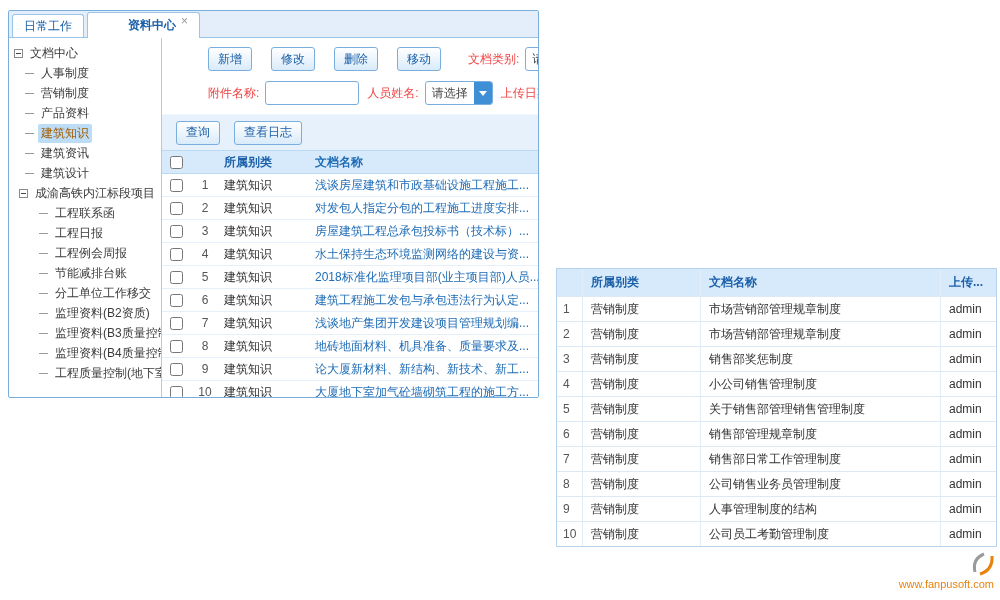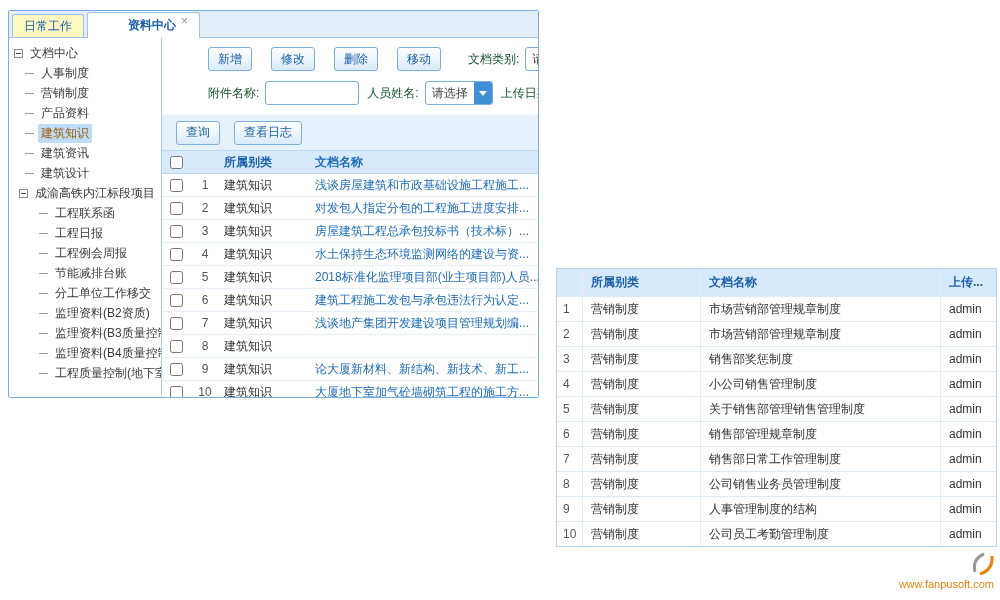--- a/index.html
+++ b/index.html
@@ -6,21 +6,21 @@
   html,body { width:1000px; height:600px; background:#fff; overflow:hidden; position:relative;
     font-family:"Liberation Sans","DejaVu Sans",sans-serif; font-size:12px; color:#333; }
 
   
   .window { position:absolute; left:8px; top:10px; width:531px; height:388px;
     border:1px solid #77aede; border-radius:2px; background:#fff; overflow:hidden; }
   .tabbar { height:27px; background:#e3eefa; border-bottom:1px solid #9cc4e8;
     display:flex; align-items:flex-end; padding-left:3px; }
   .tab { height:23px; padding:0 11px; display:flex; align-items:center; gap:5px;
     color:#1a5fa8; border:1px solid #9cc4e8; border-bottom:none; border-radius:3px 3px 0 0;
-    background:#fef9c3; margin-right:3px; cursor:pointer; white-space:nowrap; }
+    background:#ffffff; margin-right:3px; cursor:pointer; white-space:nowrap; }
   .tab.active { background:#fff; font-weight:bold; height:26px; margin-bottom:-1px;padding-left:40px; }
   .tab .close { color:#999; font-size:12px; line-height:1; align-self:flex-start; margin-top:2px; font-weight:normal; }
   .window-body { display:flex; height:360px; }
 
   
   .sidebar { width:153px; flex-shrink:0; border-right:1px solid #aacdec; padding-top:5px; overflow:hidden; }
   .tree-row { display:flex; align-items:center; height:20px; white-space:nowrap; cursor:pointer; color:#3a3a3a; overflow:hidden; }
   .tree-root-row { padding-left:5px; }
   .lvl1 .tree-row { padding-left:16px; }
   .tree-proj-row { padding-left:10px; }
@@ -32,21 +32,21 @@
   .tree-label { padding:1px 3px; border-radius:2px; }
   .tree-row.selected .tree-label { background:#bddcf5; color:#a35b00; }
 
   
   .main { flex:1; display:flex; flex-direction:column; overflow:hidden; background:#fff; }
   .toolbar { padding:8px 0 0 14px; }
   .toolbar-row { display:flex; align-items:center; height:26px; margin-bottom:8px; white-space:nowrap; overflow:hidden;padding-left:32px; }
   .btn { display:inline-flex; align-items:center; justify-content:center; padding:0 9px; height:24px;
     border:1px solid #79aede; border-radius:3px; background:linear-gradient(#ffffff,#d9ebfa);
     color:#1a5fa8; cursor:pointer; margin-right:19px; flex-shrink:0; }
-  .lbl { color:#14532d; margin:0 6px 0 8px; flex-shrink:0; }
+  .lbl { color:#ef4444; margin:0 6px 0 8px; flex-shrink:0; }
   .select { display:inline-flex; height:24px; width:68px; border:1px solid #79aede; border-radius:3px;
     overflow:hidden; background:#fff; cursor:pointer; flex-shrink:0; }
   .select-value { flex:1; display:flex; align-items:center; padding-left:6px; color:#444; }
   .select-btn { width:18px; background:#3f8fd6; display:flex; align-items:center; justify-content:center; }
   .arrow-down { width:0; height:0; border-left:4px solid transparent; border-right:4px solid transparent; border-top:5px solid #fff; }
   .text-input { width:94px; height:24px; border:1px solid #79aede; border-radius:3px; padding:0 5px;
     font-size:12px; font-family:inherit; flex-shrink:0; }
   .query-row { background:#e7f1fb; border-top:1px solid #f0f7fd; padding:6px 0 6px 14px; height:36px;
     display:flex; align-items:center; }
   .query-row .btn { margin-right:14px; }
@@ -303,20 +303,21 @@
               <span class="c-cat">建筑知识</span>
               <span class="c-name">浅谈地产集团开发建设项目管理规划编...</span>
             </div>
 
             <div class="t1-row">
               <span class="c-check">
                 <input type="checkbox" style="">
               </span>
               <span class="c-seq">8</span>
               <span class="c-cat">建筑知识</span>
+              <span class="c-name">地砖地面材料、机具准备、质量要求及...</span>
             </div>
 
             <div class="t1-row">
               <span class="c-check">
                 <input type="checkbox" style="">
               </span>
               <span class="c-seq">9</span>
               <span class="c-cat">建筑知识</span>
               <span class="c-name">论大厦新材料、新结构、新技术、新工...</span>
             </div>

